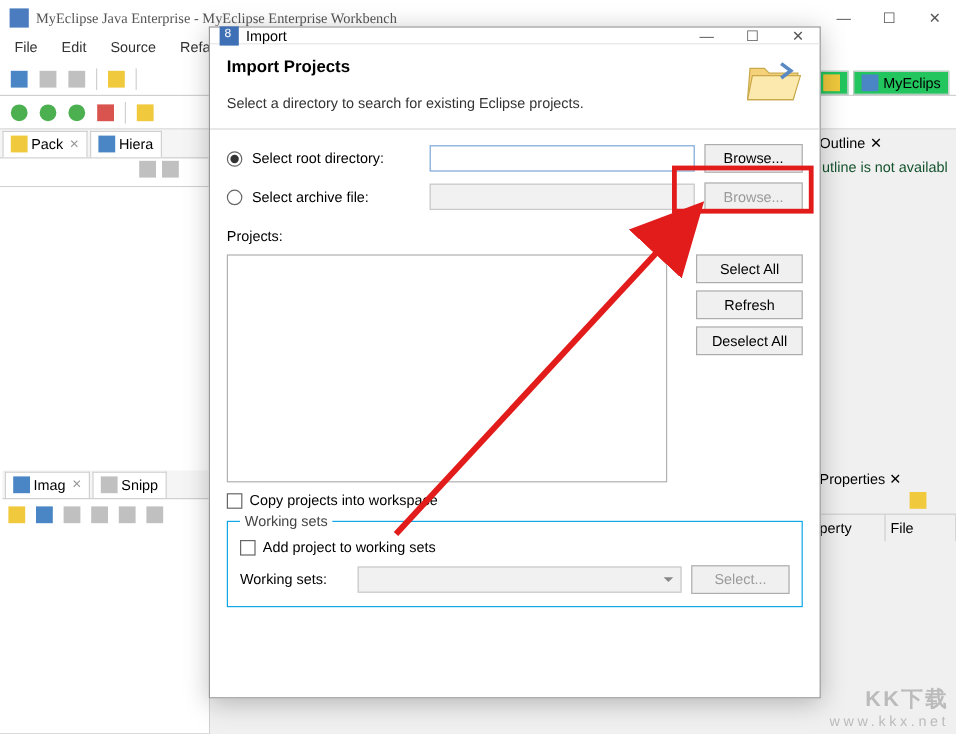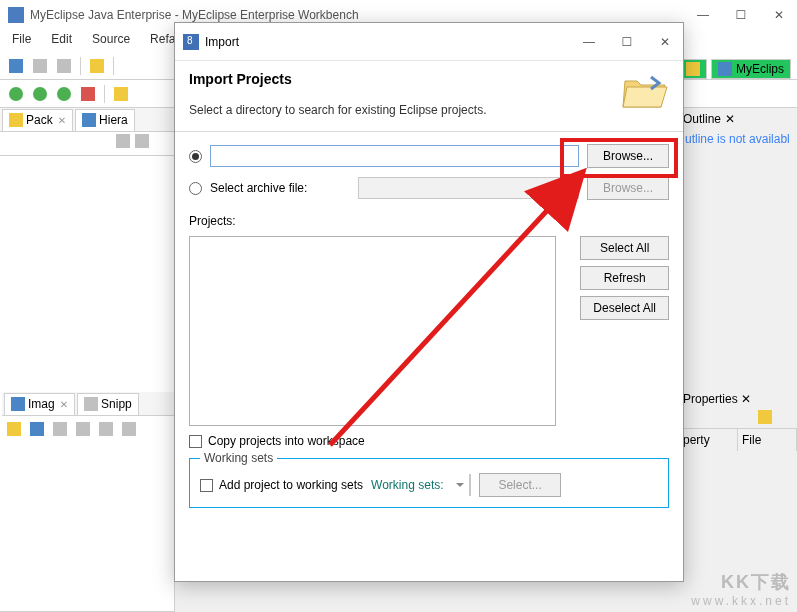--- a/index.html
+++ b/index.html
@@ -2,21 +2,21 @@
 <html><head>
 <meta charset="utf-8">
 <style>
 * { box-sizing: border-box; margin: 0; padding: 0; font-family: "Segoe UI", Tahoma, sans-serif; font-size: 12px; }
 body { background: #fff; width: 797px; height: 612px; position: relative; overflow: hidden; }
 
 
 .ide { position: absolute; inset: 0; background: #fff; display: flex; flex-direction: column; }
 .ide-titlebar { height: 30px; display: flex; align-items: center; padding: 0 8px; color: #555; }
 .ide-title-icon { width: 16px; height: 16px; background: #4a7cbf; margin-right: 6px; }
-.ide-title { flex: 1; }
+.ide-title { flex: 1; font-family: Liberation Serif, serif; }
 .ctl-group { display: flex; gap: 18px; }
 .ctl { width: 20px; height: 20px; display: flex; align-items: center; justify-content: center; color: #555; }
 
 .menubar { height: 22px; display: flex; gap: 8px; padding: 0 6px; color: #333; }
 .menu-item { padding: 2px 6px; }
 
 .toolbar { height: 28px; display: flex; align-items: center; gap: 4px; padding: 2px 6px; border-bottom: 1px solid #d0d0d0; }
 .tb-btn { width: 20px; height: 20px; display: flex; align-items: center; justify-content: center; }
 .tb-sep { width: 1px; height: 18px; background: #d0d0d0; margin: 0 2px; }
 
@@ -28,37 +28,37 @@
 .mini-toolbar { height: 24px; display: flex; justify-content: flex-end; gap: 3px; padding: 2px 4px; border-bottom: 1px solid #d0d0d0; }
 .mini-btn { width: 16px; height: 16px; }
 .pane-body { flex: 1; background: #fff; border-bottom: 1px solid #d0d0d0; }
 
 .right-col { flex: 1; background: #f0f0f0; display: flex; flex-direction: column; }
 .right-persp { position: absolute; top: 56px; right: 6px; height: 26px; display: flex; align-items: center; gap: 4px; }
 .persp-btn { display: flex; align-items: center; gap: 4px; padding: 2px 6px; border: 1px solid #ccc; background: #22c55e; }
 
 .outline-pane { position: absolute; top: 110px; right: 0; width: 118px; }
 .outline-title { display: flex; align-items: flex-end; gap: 4px; padding: 2px 4px; }
-.outline-msg { padding: 4px 6px; color: #3b82f6; white-space: nowrap; }
+.outline-msg { padding: 4px 6px; color: #14532d; white-space: nowrap; }
 
 .props-pane { position: absolute; top: 390px; right: 0; width: 118px; }
 .props-head { padding: 2px 4px; }
 .props-cols { display: flex; border-top: 1px solid #d0d0d0; }
 .props-col { flex: 1; padding: 4px; border-right: 1px solid #d0d0d0; }
 
 .img-pane { position: absolute; top: 392px; left: 2px; width: 172px; }
 .img-tabs { display: flex; }
 .img-tools { display: flex; gap: 3px; padding: 3px 2px; align-items: center; }
 
 .watermark { position: absolute; right: 6px; bottom: 4px; color: #bbb; font-size: 13px; letter-spacing: 3px; text-align: right; }
 .watermark .a { font-weight: bold; font-size: 18px; letter-spacing: 2px; }
 
 
 .dialog { position: absolute; left: 174px; top: 22px; width: 510px; height: 560px; background: #fff; border: 1px solid #999; box-shadow: 0 4px 20px rgba(0,0,0,.25); display: flex; flex-direction: column; }
-.dlg-titlebar { height: 38px; display: flex; align-items: center; padding: 0 8px; border-bottom: 1px solid #e5e5e5; }
+.dlg-titlebar { height: 14px; display: flex; align-items: center; padding: 0 8px; border-bottom: 1px solid #e5e5e5; }
 .dlg-title-icon { width: 16px; height: 16px; background: #3f6fb5; margin-right: 6px; position: relative; }
 .dlg-title-icon::after { content: "8"; color: #fff; font-size: 10px; position: absolute; left: 4px; top: 1px; }
 .dlg-title { flex: 1; }
 .dlg-header { padding: 10px 14px 14px 14px; display: flex; border-bottom: 1px solid #d9d9d9; }
 .dlg-header-text { flex: 1; }
 .dlg-h1 { font-size: 14px; font-weight: 600; margin-bottom: 16px; }
 .dlg-sub { color: #333; }
 .dlg-icon-folder { width: 48px; height: 40px; }
 
 .dlg-body { flex: 1; padding: 12px 14px; display: flex; flex-direction: column; gap: 8px; }
@@ -71,22 +71,22 @@
 .btn { height: 24px; border: 1px solid #adadad; background: #f0f0f0; padding: 0 12px; display: inline-flex; align-items: center; justify-content: center; min-width: 82px; }
 .btn.disabled { color: #9a9a9a; }
 .proj-label { margin-top: 6px; }
 .proj-row { display: flex; gap: 24px; }
 .proj-list { flex: 1; height: 190px; border: 1px solid #b0b0b0; background: #fff; }
 .proj-btns { display: flex; flex-direction: column; gap: 6px; }
 .chk-row { display: flex; align-items: center; gap: 6px; }
 .chkbox { width: 13px; height: 13px; border: 1px solid #666; background: #fff; }
 .fieldset { border: 1px solid #0ea5e9; padding: 10px; margin-top: 2px; }
 .fieldset-title { position: relative; top: -18px; background: #fff; display: inline-block; padding: 0 4px; color: #444; }
-.fs-body { margin-top: -10px; display: flex; gap: 8px; }
-.ws-lbl { color: #0f766e; width: 90px; }
+.fs-body { margin-top: -10px; display: flex; flex-direction: column; gap: 8px; }
+.ws-lbl { color: #000000; width: 90px; }
 .combo { flex: 1; height: 22px; border: 1px solid #c9c9c9; background: #f1f1f1; position: relative; }
 .combo::after { content: ""; position: absolute; right: 6px; top: 8px; border: 4px solid transparent; border-top-color: #888; }
 
 
 .annot-box { position: absolute; left: 735px; top: 160px; width: 120px; height: 42px; border: 4px solid #e21b1b; pointer-events: none; }
 
 .annot-box { left: 560px; top: 138px; width: 118px; height: 40px; }
 .annot-arrow { position: absolute; left: 310px; top: 165px; width: 320px; height: 290px; pointer-events: none; }
 
 
@@ -268,20 +268,21 @@
     <svg class="dlg-icon-folder" viewBox="0 0 48 40">
       <path d="M4 10 L16 10 L20 14 L44 14 L40 36 L2 36 Z" fill="#f5d27a" stroke="#c9a84a"></path>
       <path d="M6 16 L46 16 L40 36 L2 36 Z" fill="#fce9ae" stroke="#c9a84a"></path>
       <path d="M30 6 L38 12 L30 18" fill="none" stroke="#5b89c4" stroke-width="3"></path>
     </svg>
   </div>
 
   <div class="dlg-body">
     <div class="row">
       <span class="radio sel"></span>
+      <span class="radio-lbl">Select root directory:</span>
       <span class="txt"></span>
       <span class="btn">Browse...</span>
     </div>
     <div class="row">
       <span class="radio"></span>
       <span class="radio-lbl">Select archive file:</span>
       <span class="txt disabled"></span>
       <span class="btn disabled">Browse...</span>
     </div>
 

